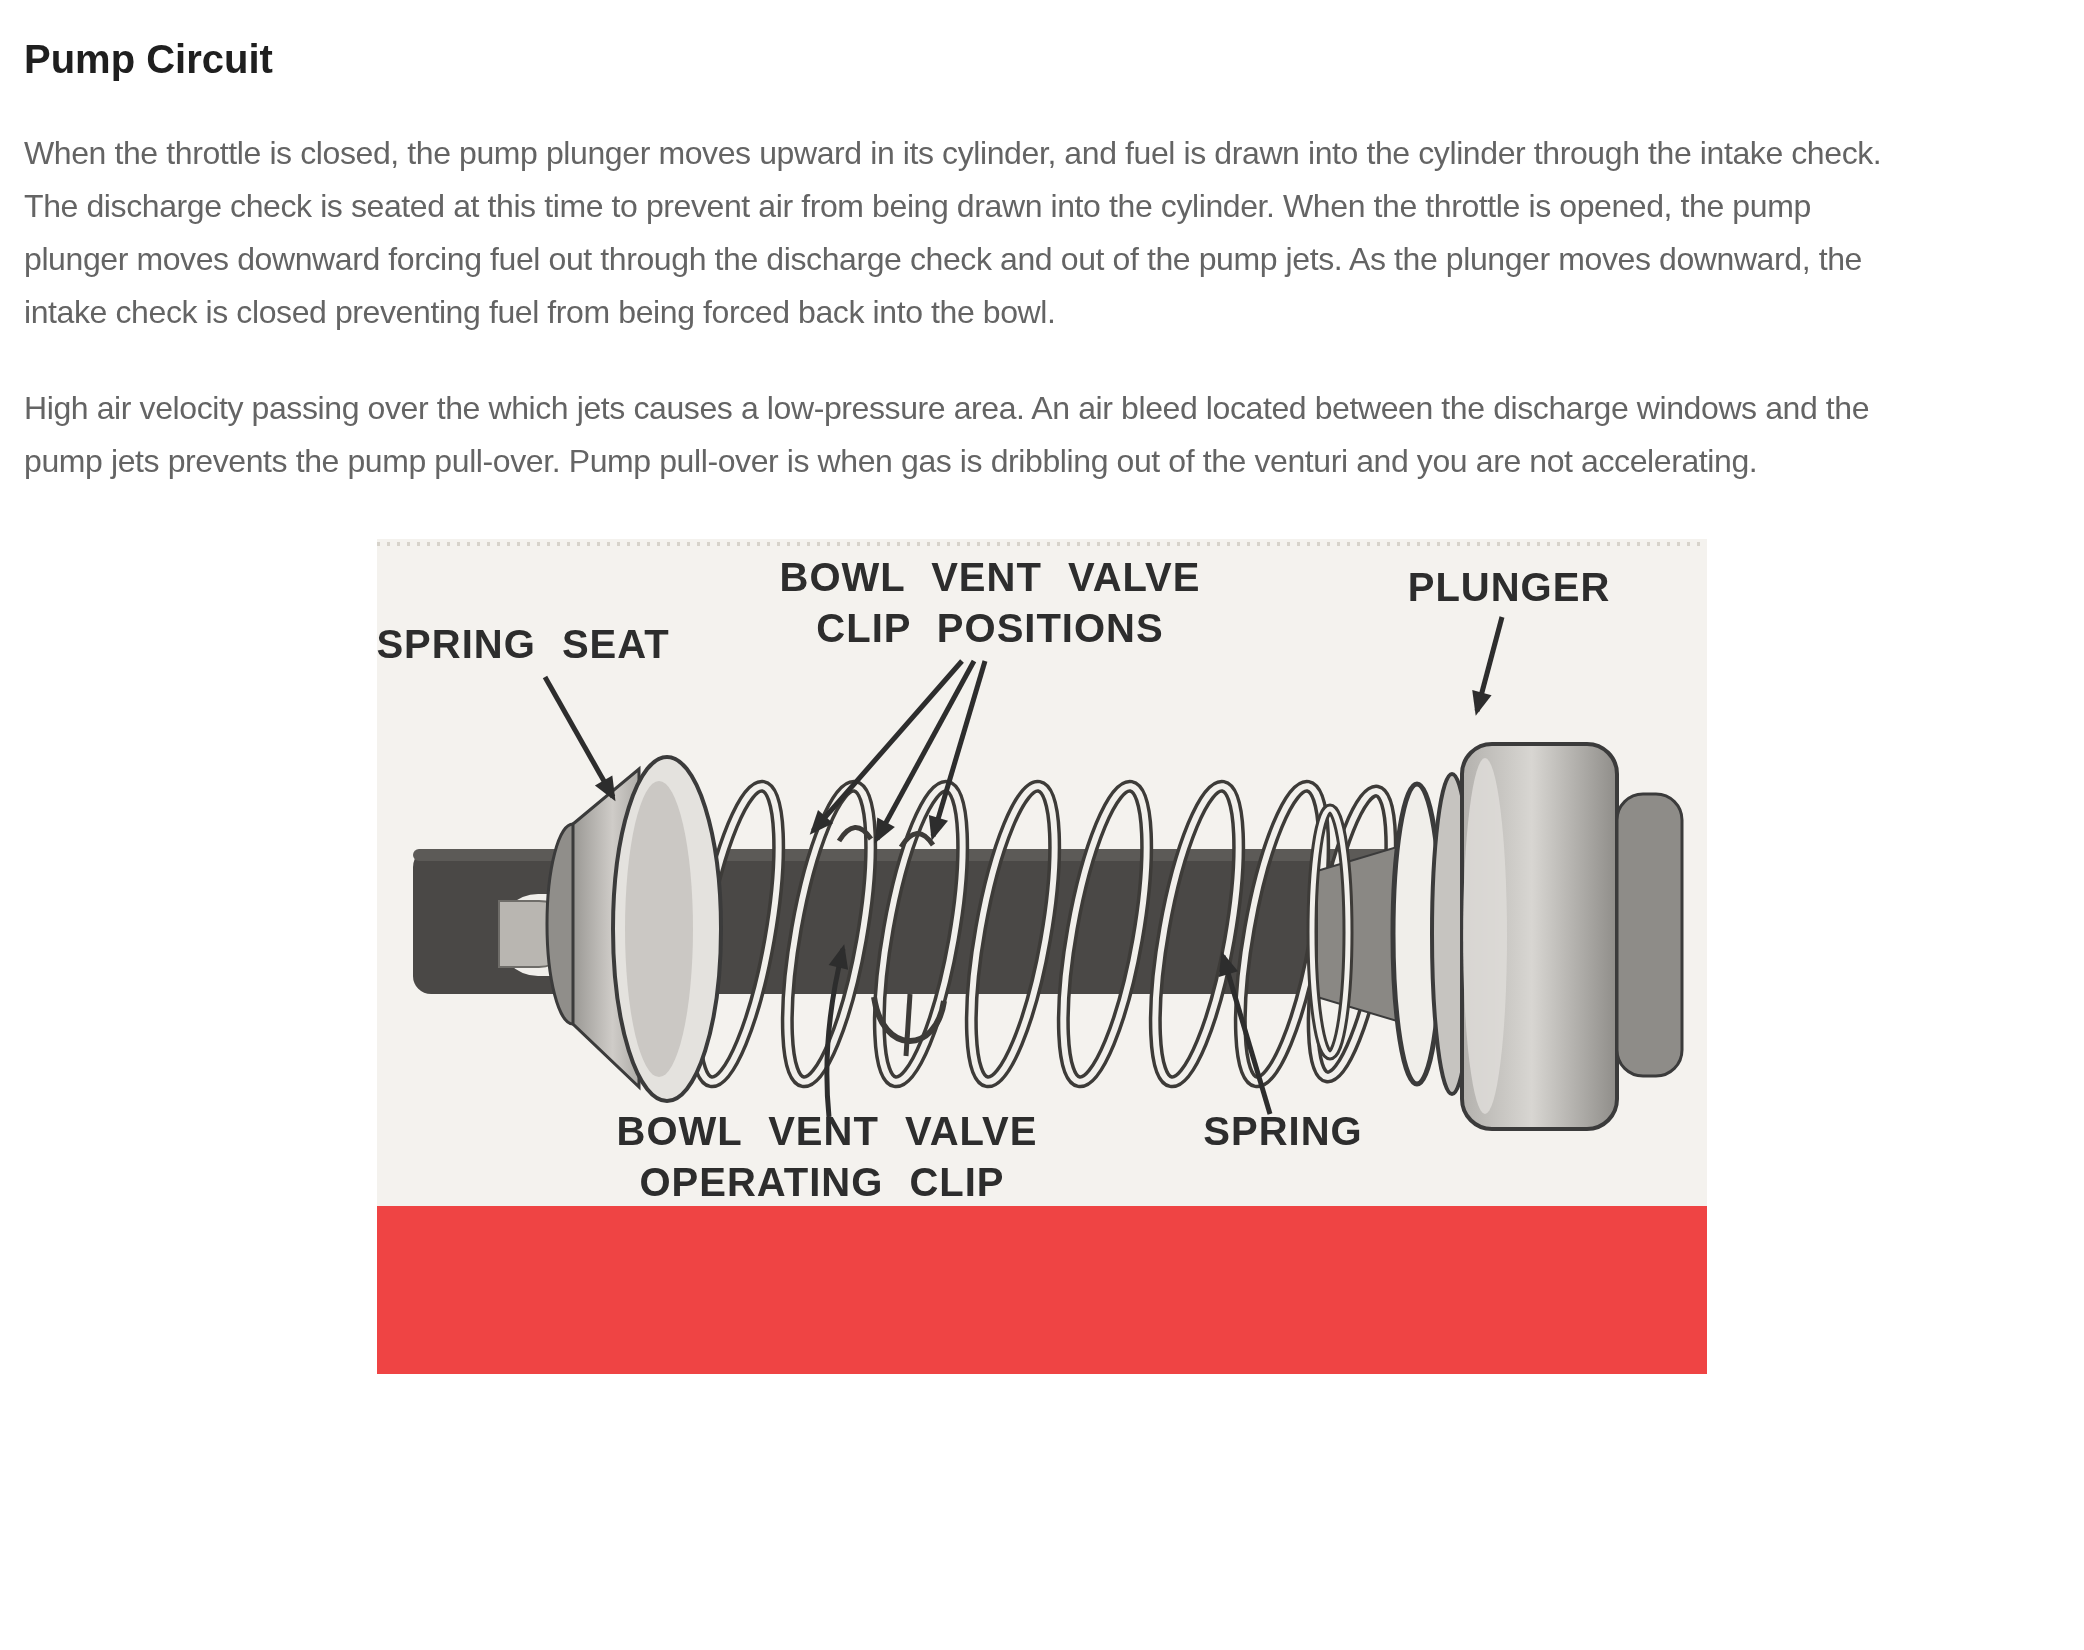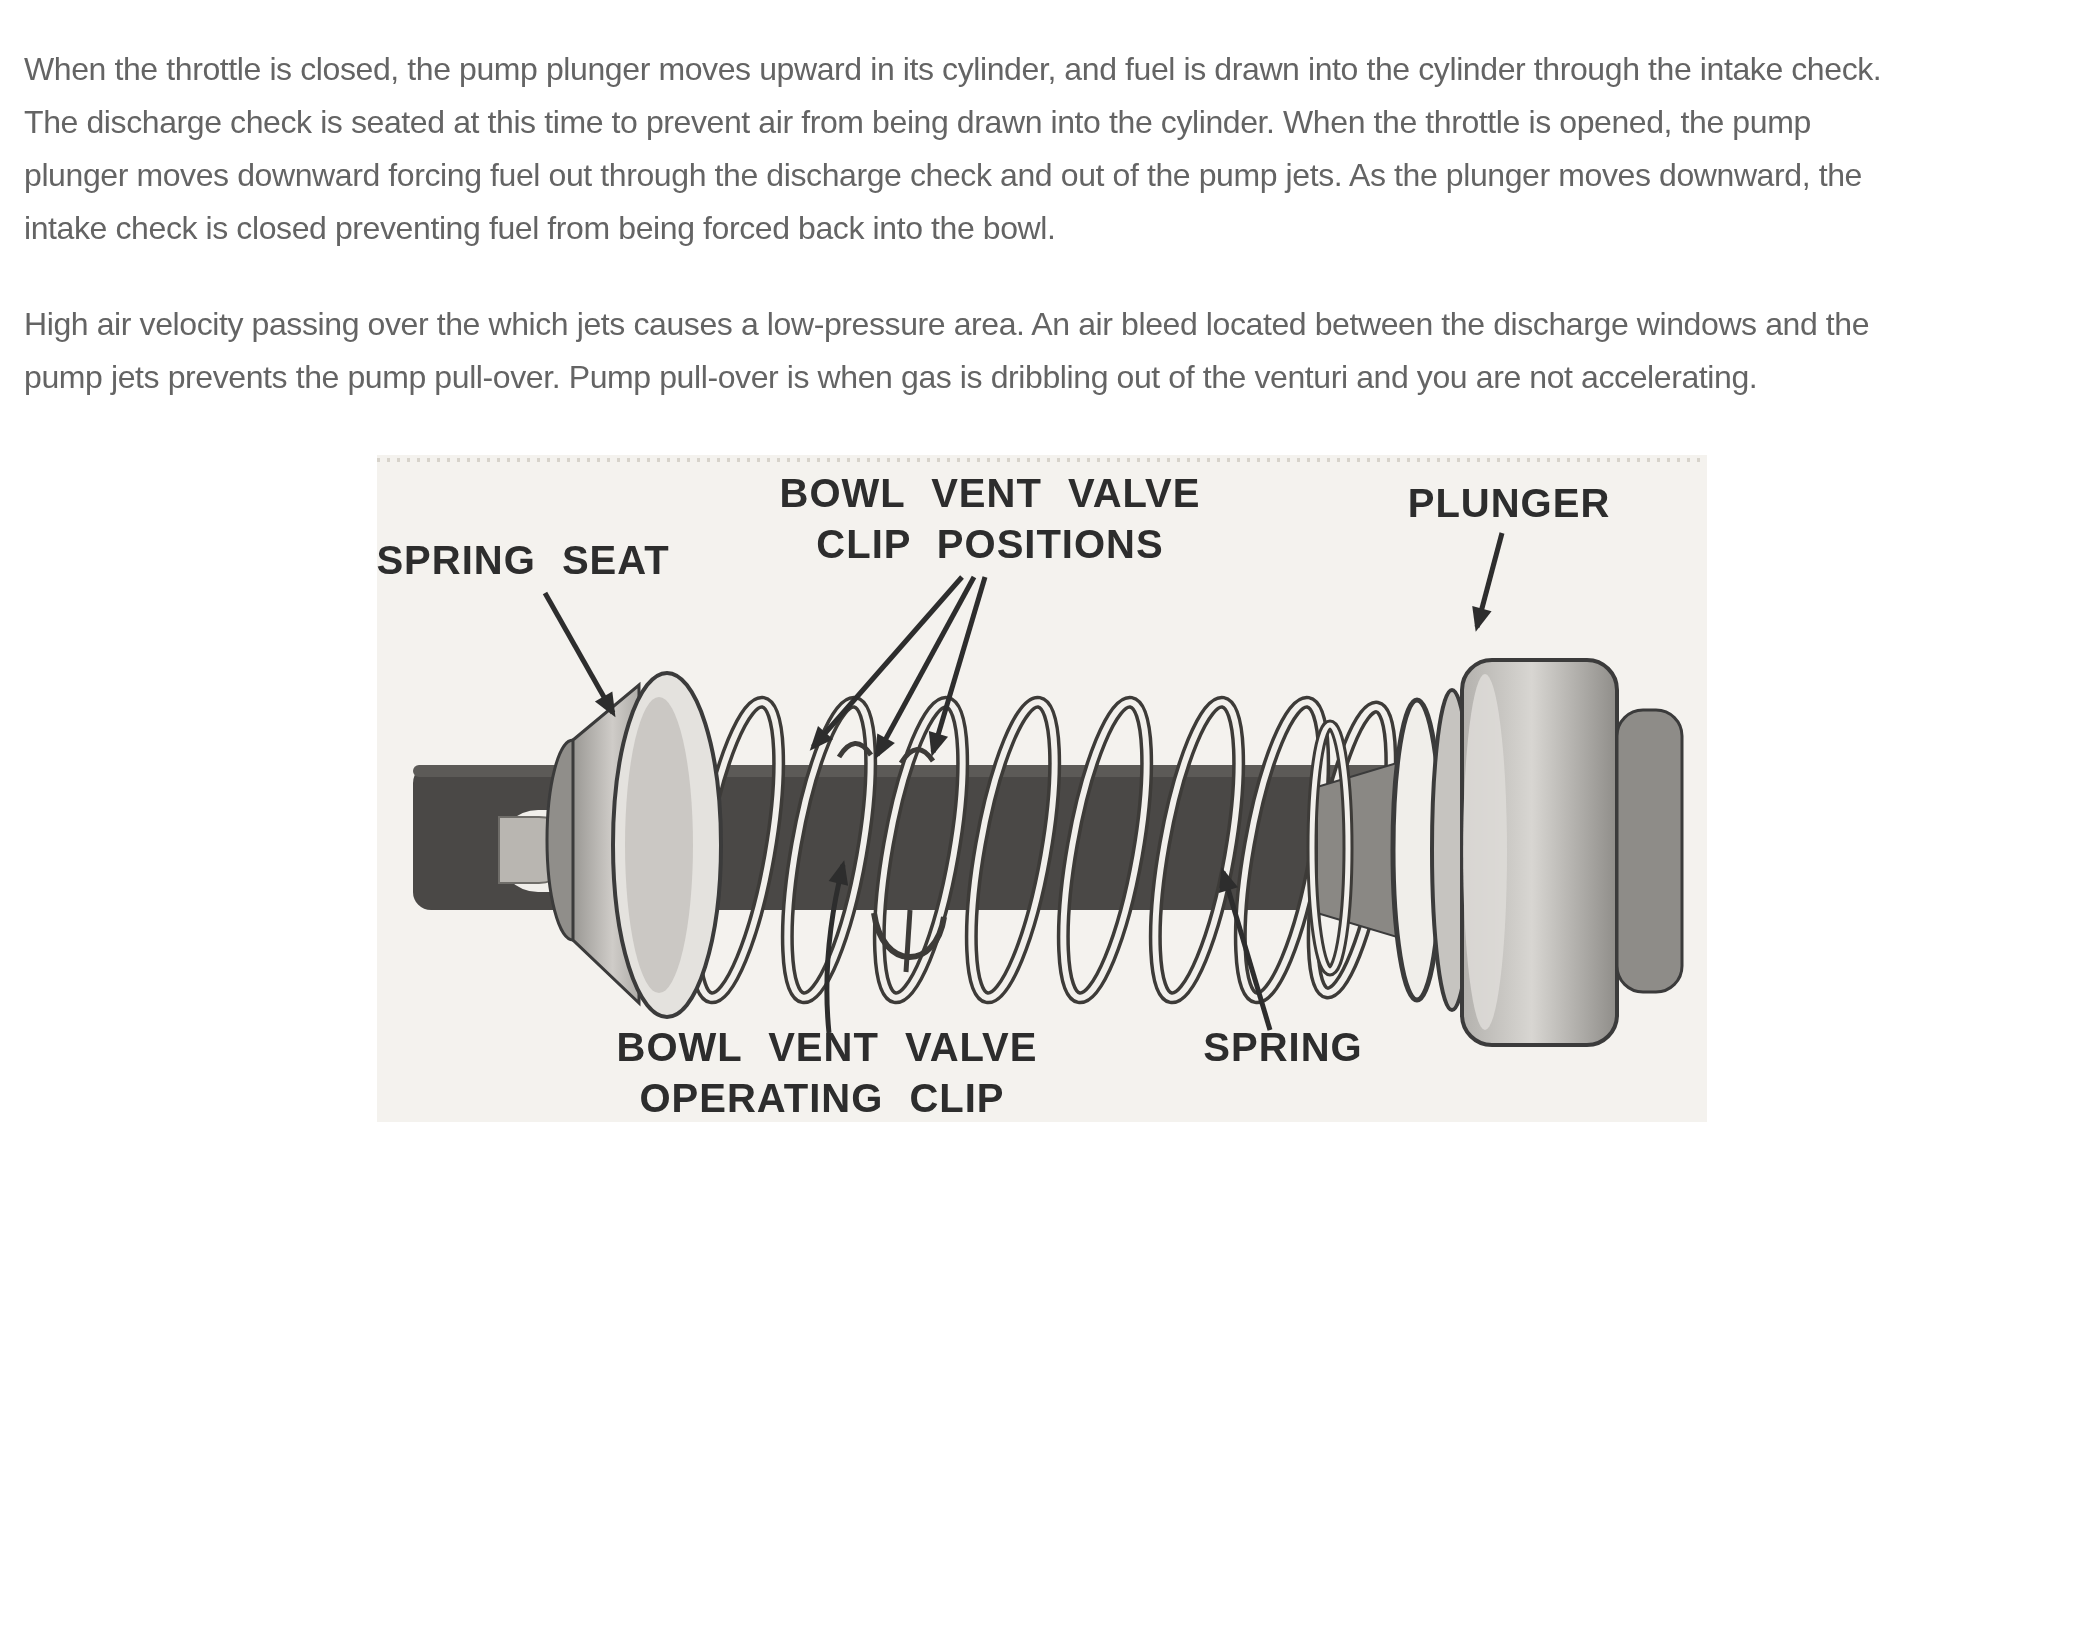--- a/index.html
+++ b/index.html
@@ -19,39 +19,40 @@
   p.body-par {
     margin: 43px 0 0 0;
     font-size: 32px; line-height: 53px;
     letter-spacing: -0.4px;
     color: #646464;
     white-space: pre-line;
   }
   p.body-par.first { margin-top: 50px; }
   figure.diagram {
     margin: 51px auto 0 auto;
-    width: 1330px; height: 667px;
-    background: #0ea5e9;
+    width: 1330px; height: 835px;
+    background: #ef4444;
     position: relative;
   }
   figure.diagram svg { display: block; }
   svg text.fig-label {
     font-family: "Liberation Sans", sans-serif;
     font-weight: 700;
     font-size: 40px;
     letter-spacing: 1px;
     word-spacing: 14px;
     fill: #2d2d2d;
   }
 </style>
 </head>
 <body>
 
 <div class="page">
   <div class="text-col">
+    <h1 class="title">Pump Circuit</h1>
     <p class="body-par">When the throttle is closed, the pump plunger moves upward in its cylinder, and fuel is drawn into the cylinder through the intake check.
 The discharge check is seated at this time to prevent air from being drawn into the cylinder. When the throttle is opened, the pump
 plunger moves downward forcing fuel out through the discharge check and out of the pump jets. As the plunger moves downward, the
 intake check is closed preventing fuel from being forced back into the bowl.</p>
     <p class="body-par">High air velocity passing over the which jets causes a low-pressure area. An air bleed located between the discharge windows and the
 pump jets prevents the pump pull-over. Pump pull-over is when gas is dribbling out of the venturi and you are not accelerating.</p>
   </div>
 
   <figure class="diagram">
     <svg width="1330" height="667" viewBox="0 0 1330 667">

